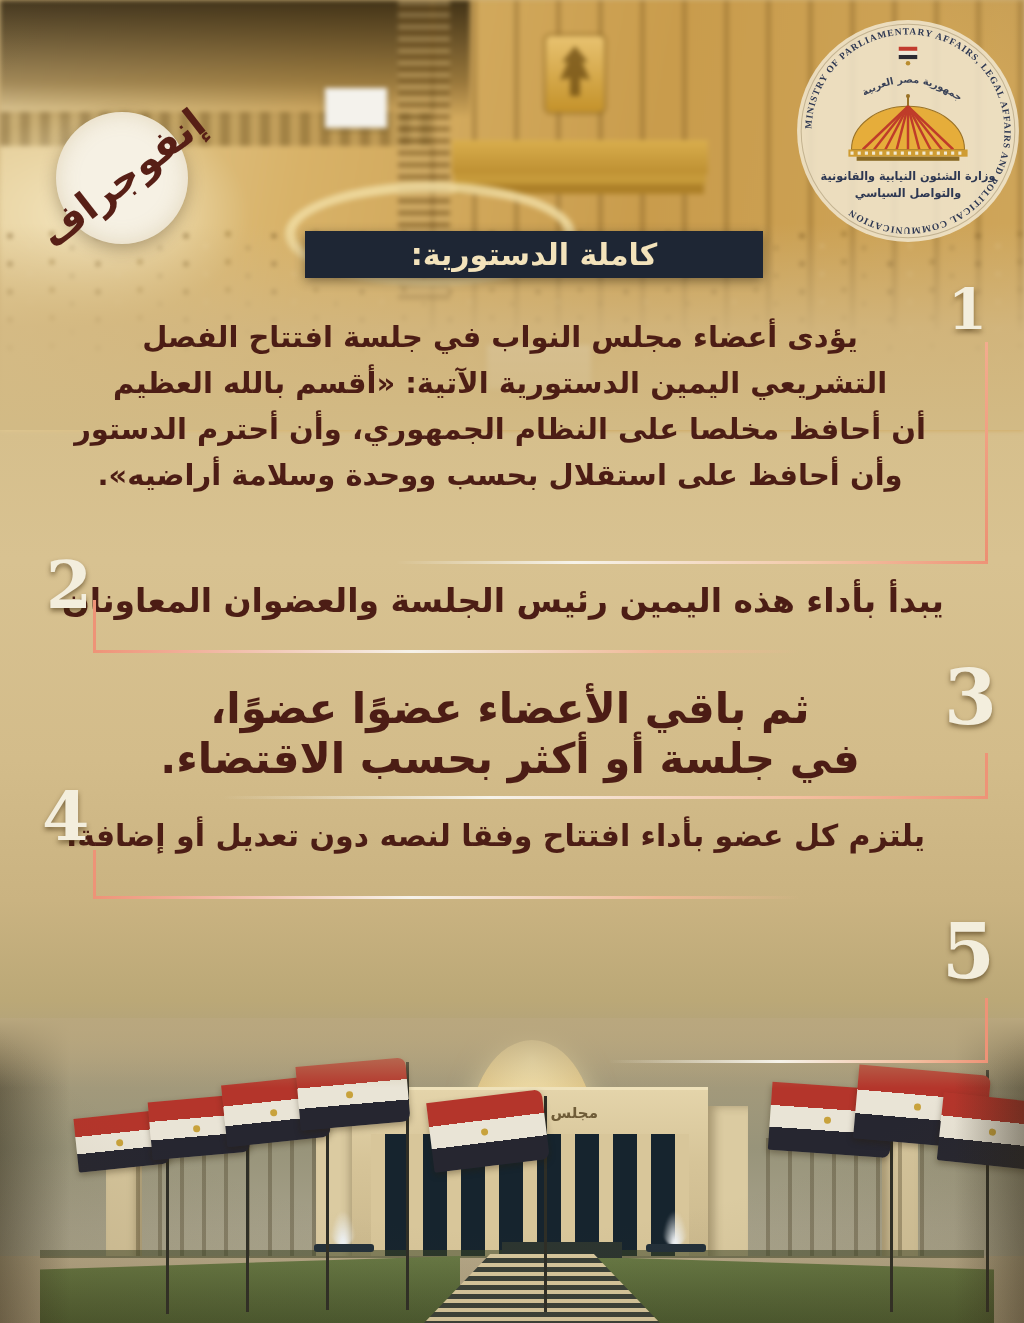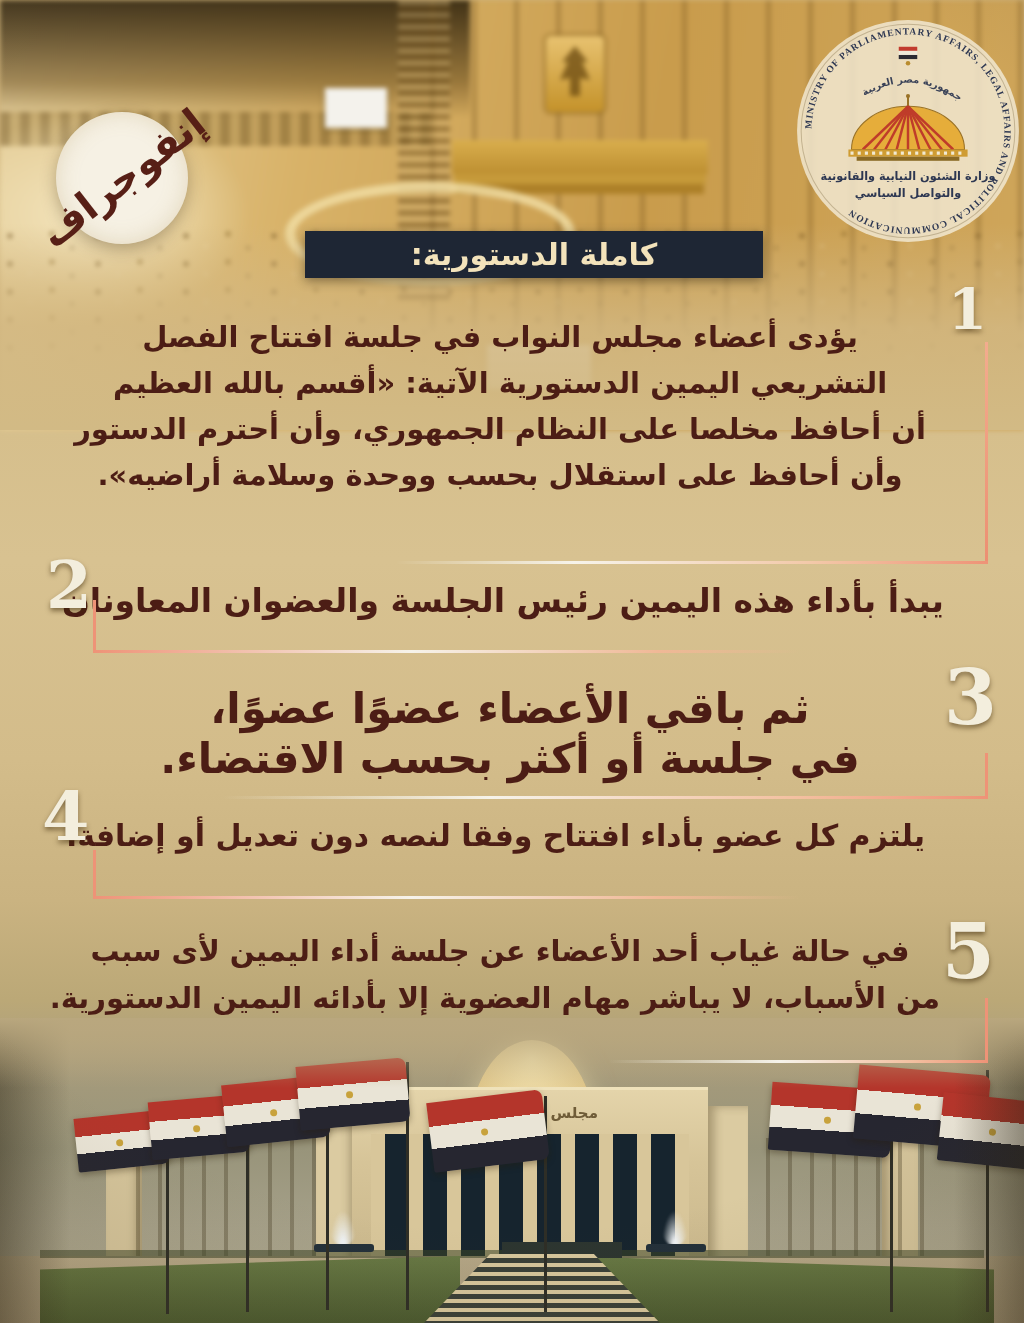--- a/index.html
+++ b/index.html
@@ -272,18 +272,14 @@
   <div class="item i2" dir="rtl">
     <div class="ln">يبدأ بأداء هذه اليمين رئيس الجلسة والعضوان المعاونان</div>
   </div>
   <div class="item i3" dir="rtl">
     <div class="ln">ثم باقي الأعضاء عضوًا عضوًا،</div>
     <div class="ln">في جلسة أو أكثر بحسب الاقتضاء.</div>
   </div>
   <div class="item i4" dir="rtl">
     <div class="ln">يلتزم كل عضو بأداء افتتاح وفقا لنصه دون تعديل أو إضافة.</div>
   </div>
-  <div class="item i5" dir="rtl">
-    <div class="ln">في حالة غياب أحد الأعضاء عن جلسة أداء اليمين لأى سبب</div>
-    <div class="ln">من الأسباب، لا يباشر مهام العضوية إلا بأدائه اليمين الدستورية.</div>
-  </div>
 
 </div>
 
 </body></html>

